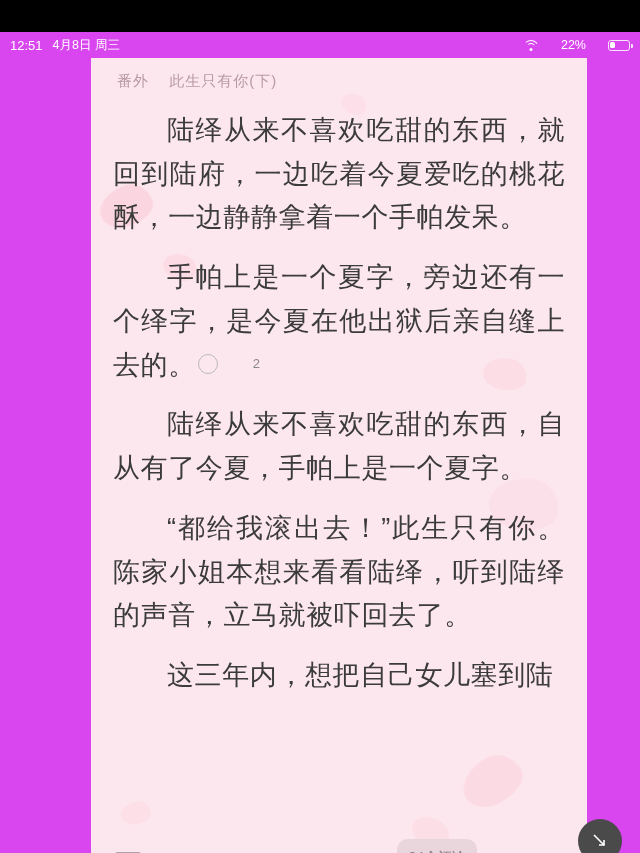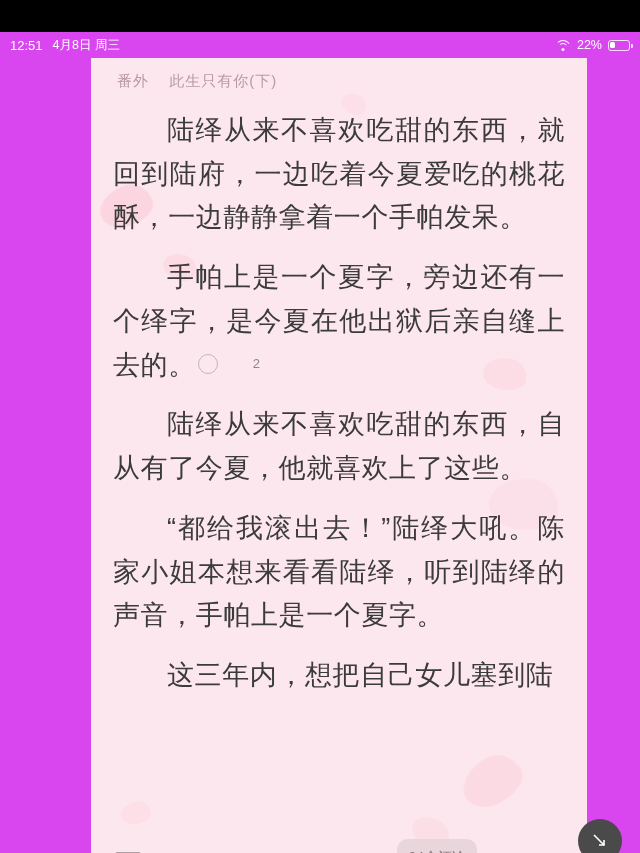--- a/index.html
+++ b/index.html
@@ -27,21 +27,21 @@
     display: flex;
     align-items: center;
     color: #ffffff;
     font-size: 13px;
     padding: 0 10px;
   }
   .sb-left { display: flex; align-items: center; gap: 10px; }
   .sb-time { font-size: 13px; letter-spacing: 0; }
   .sb-date { font-size: 12.5px; }
   .sb-spacer { flex: 1; }
-  .sb-right { display: flex; align-items: center; gap: 6px; }
+  .sb-right { display: flex; align-items: center; gap: 22px; }
   .wifi-icon { width: 15px; height: 12px; position: relative; display: inline-block; }
   .wifi-icon i {
     position: absolute;
     border: 1.6px solid #fff;
     border-bottom-color: transparent;
     border-left-color: transparent;
     border-right-color: transparent;
     border-radius: 50% 50% 0 0 / 100% 100% 0 0;
     left: 50%;
     transform: translateX(-50%);
@@ -228,22 +228,22 @@
 
     <div class="chapter-head">
       <span>番外</span>
       <span class="sep"></span>
       <span>此生只有你(下)</span>
     </div>
 
     <div class="book-body">
       <p>陆绎从来不喜欢吃甜的东西，就回到陆府，一边吃着今夏爱吃的桃花酥，一边静静拿着一个手帕发呆。</p>
       <p><span>手帕上是一个夏字，旁边还有一个绎字，是今夏在他出狱后亲自缝上去的。</span><span class="note-mark">2</span></p>
-      <p>陆绎从来不喜欢吃甜的东西，自从有了今夏，他就喜欢上了这些。</p>
-      <p>“都给我滚出去！”陆绎大吼。陈家小姐本想来看看陆绎，听到陆绎的声音，手帕上是一个夏字。</p>
+      <p>陆绎从来不喜欢吃甜的东西，自从有了今夏，手帕上是一个夏字。</p>
+      <p>“都给我滚出去！”此生只有你。陈家小姐本想来看看陆绎，听到陆绎的声音，立马就被吓回去了。</p>
       <p>这三年内，想把自己女儿塞到陆</p>
     </div>
 
     <div class="reader-footer">
       <span class="rf-batt">
           <span></span>
         </span>
       <span class="rf-time">12:51</span>
       <span class="rf-spacer"></span>
       <span class="rf-comments">84个评论</span>

